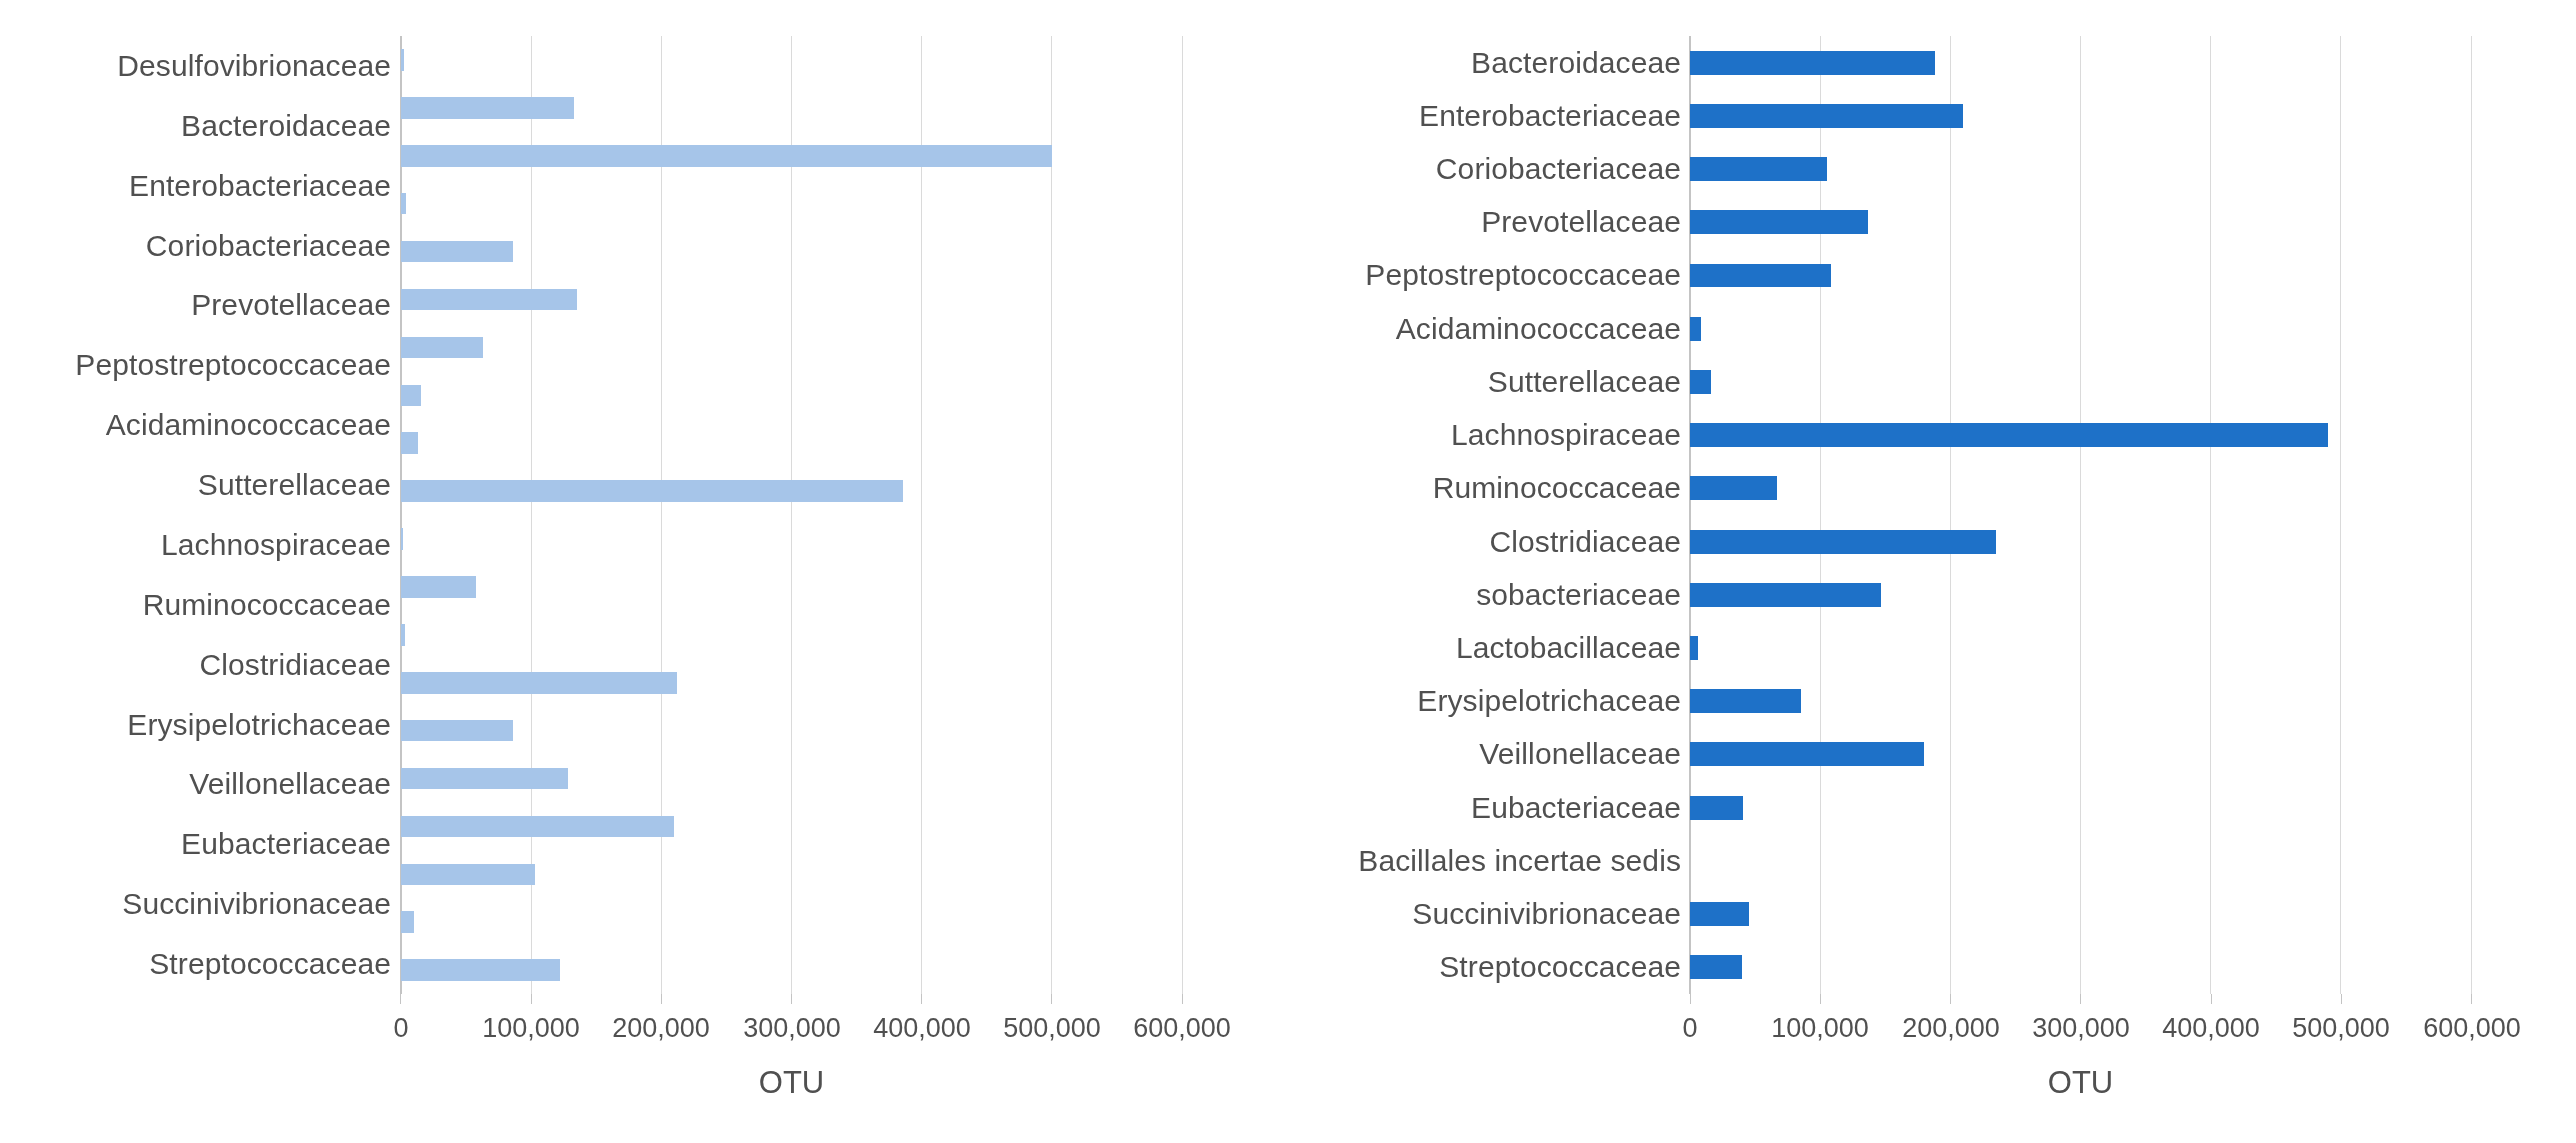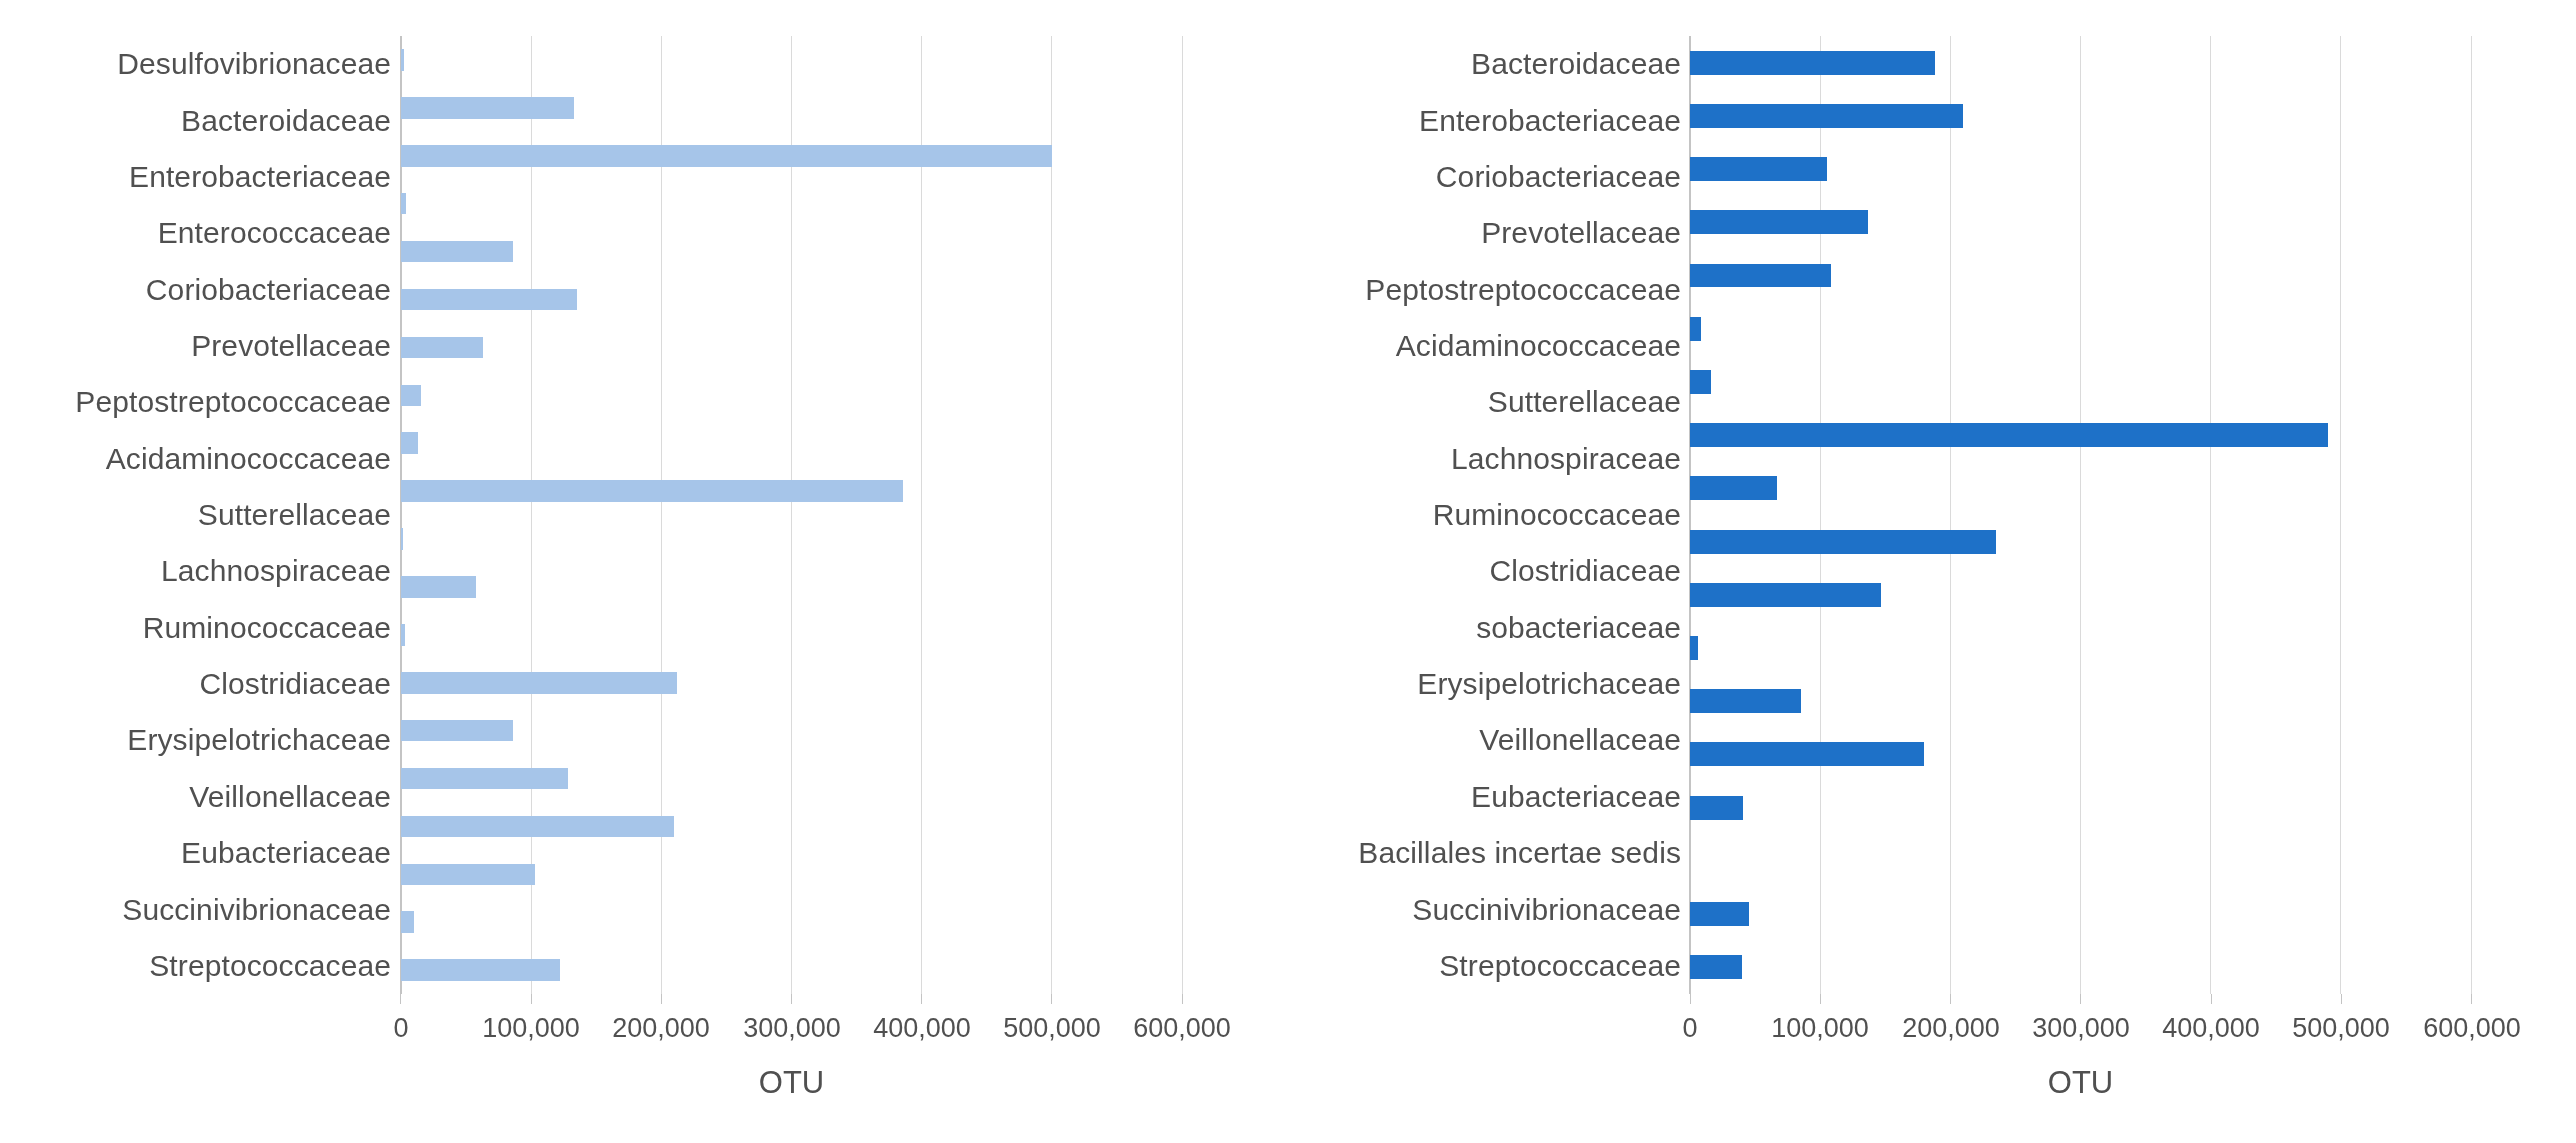--- a/index.html
+++ b/index.html
@@ -87,21 +87,20 @@
 <body>
 
 <div class="canvas">
 
   <section class="chart">
     <div class="xlabel" style="left:401px; width:781px;">OTU</div>
   <div class="cat-labels" style="left: 0px; top: 36px; width: 391px; height: 958px;">
         <div class="cat-label">Desulfovibrionaceae</div>
         <div class="cat-label">Bacteroidaceae</div>
         <div class="cat-label">Enterobacteriaceae</div>
-        <div class="cat-label">Enterococcaceae</div>
         <div class="cat-label">Coriobacteriaceae</div>
         <div class="cat-label">Prevotellaceae</div>
         <div class="cat-label">Peptostreptococcaceae</div>
         <div class="cat-label">Acidaminococcaceae</div>
         <div class="cat-label">Sutterellaceae</div>
         <div class="cat-label">Lachnospiraceae</div>
         <div class="cat-label">Ruminococcaceae</div>
         <div class="cat-label">Clostridiaceae</div>
         <div class="cat-label">Erysipelotrichaceae</div>
         <div class="cat-label">Veillonellaceae</div>
@@ -203,20 +202,21 @@
         <div class="cat-label">Enterobacteriaceae</div>
         <div class="cat-label">Coriobacteriaceae</div>
         <div class="cat-label">Prevotellaceae</div>
         <div class="cat-label">Peptostreptococcaceae</div>
         <div class="cat-label">Acidaminococcaceae</div>
         <div class="cat-label">Sutterellaceae</div>
         <div class="cat-label">Lachnospiraceae</div>
         <div class="cat-label">Ruminococcaceae</div>
         <div class="cat-label">Clostridiaceae</div>
         <div class="cat-label">sobacteriaceae</div>
+        <div class="cat-label">Lactobacillaceae</div>
         <div class="cat-label">Erysipelotrichaceae</div>
         <div class="cat-label">Veillonellaceae</div>
         <div class="cat-label">Eubacteriaceae</div>
         <div class="cat-label">Bacillales incertae sedis</div>
         <div class="cat-label">Succinivibrionaceae</div>
         <div class="cat-label">Streptococcaceae</div>
       </div>
       <div class="plot" style="left: 1690px; top: 36px; width: 781px; height: 958px;">
         <div class="gridline axis" style="left: -0.7px;"></div>
         <div class="gridline" style="left: 130px;"></div>

